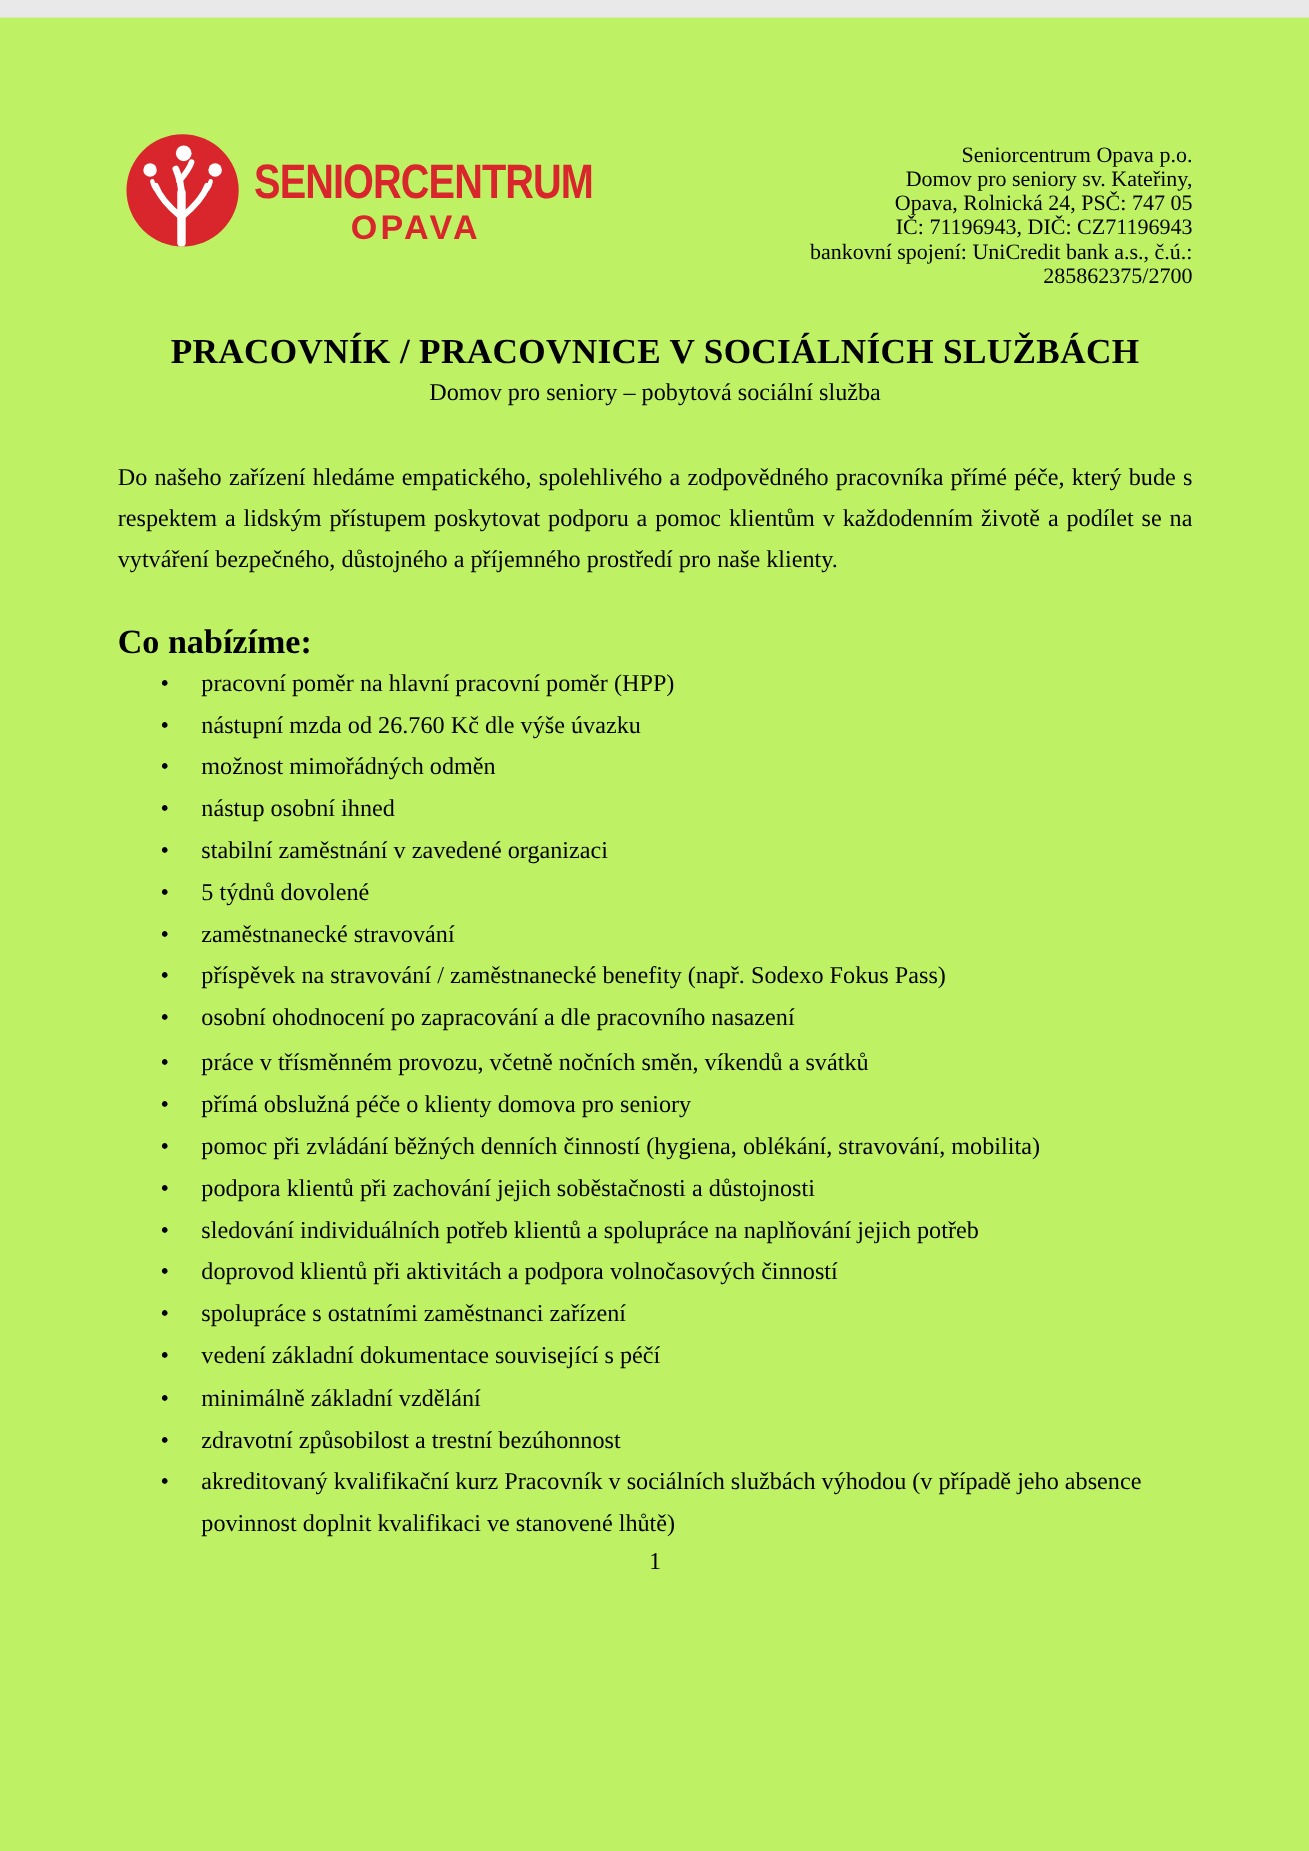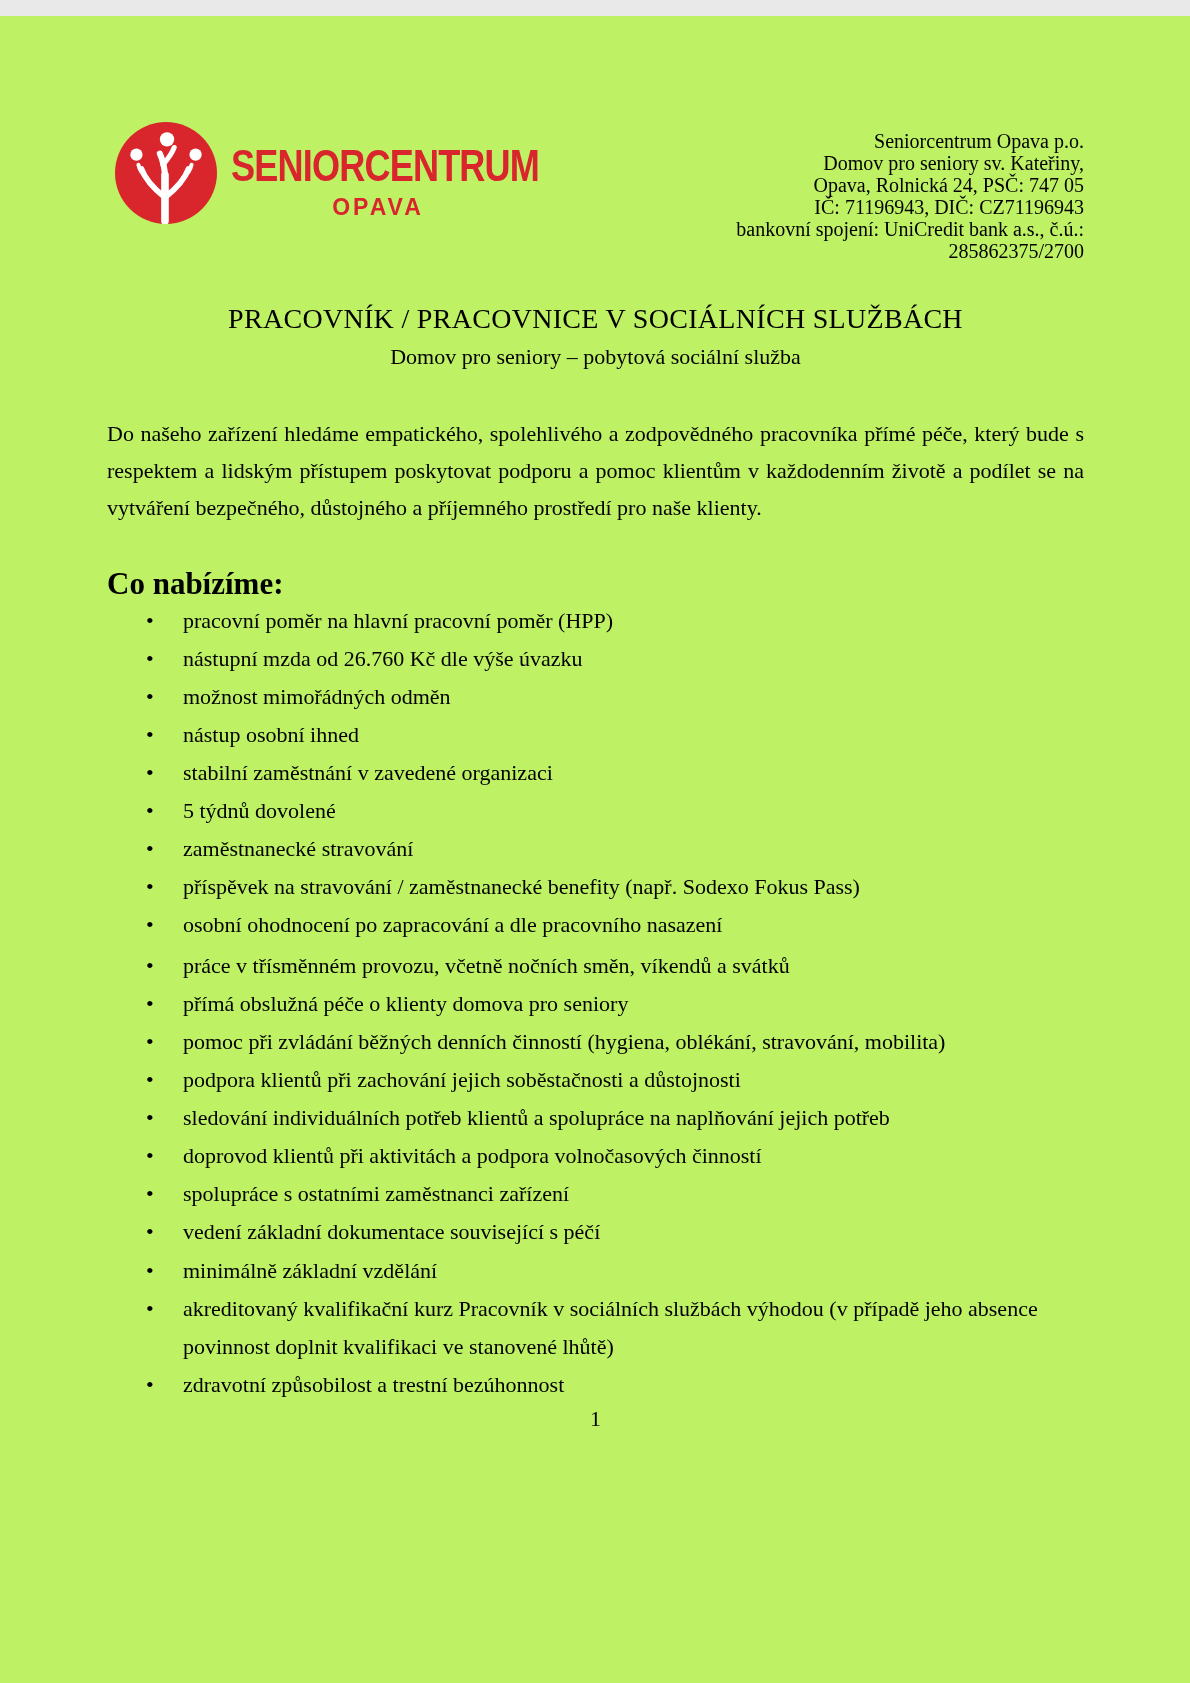--- a/index.html
+++ b/index.html
@@ -20,29 +20,29 @@
   }
   .logo-circle svg { position:absolute; inset:0; }
   .logo-textcol { display:flex; flex-direction:column; margin-top:22px; }
   .logo-wordmark {
     font-family:"Liberation Sans", sans-serif; font-weight:bold;
     font-size:44px; line-height:44px; color:#d8262c; letter-spacing:-1px;
     transform:scaleX(0.82); transform-origin:left center; white-space:nowrap;
   }
   .logo-city {
     font-family:"Liberation Sans", sans-serif; font-weight:bold;
-    font-size:23px; line-height:26px; color:#d8262c; letter-spacing:3px;
+    font-size:31px; line-height:26px; color:#d8262c; letter-spacing:3px;
     text-align:center; width:294px; margin-top:6px;
   }
   .contact { text-align:right; font-size:20px; line-height:22px; margin-top:8px; }
   .contact .b { font-weight:normal; }
   
   .content { padding:0 106px 0 107px; }
   .doc-title {
-    text-align:center; font-weight:normal; font-size:28px; line-height:30px;
+    text-align:center; font-weight:bold; font-size:32px; line-height:30px;
     margin-top:42px; letter-spacing:0.3px;
   }
   .doc-subtitle { text-align:center; font-size:22px; line-height:30px; margin-top:8px; }
   .intro {
     margin-top:43px; font-size:22px; line-height:37px; text-align:justify;
   }
   .sec-heading { font-weight:bold; font-size:31px; line-height:37px; margin-top:39px; }
   .sec-heading.s2 { margin-top:28px; }
   .sec-heading.s3 { margin-top:36px; }
   .blist { margin:0; padding:0; }
@@ -123,20 +123,20 @@
       <li class="li">pomoc při zvládání běžných denních činností (hygiena, oblékání, stravování, mobilita)</li>
       <li class="li">podpora klientů při zachování jejich soběstačnosti a důstojnosti</li>
       <li class="li">sledování individuálních potřeb klientů a spolupráce na naplňování jejich potřeb</li>
       <li class="li">doprovod klientů při aktivitách a podpora volnočasových činností</li>
       <li class="li">spolupráce s ostatními zaměstnanci zařízení</li>
       <li class="li">vedení základní dokumentace související s péčí</li>
     </ul>
 
     <ul class="blist m1">
       <li class="li">minimálně základní vzdělání</li>
+      <li class="li">zdravotní způsobilost a trestní bezúhonnost</li>
       <li class="li">akreditovaný kvalifikační kurz Pracovník v sociálních službách výhodou (v případě jeho absence povinnost doplnit kvalifikaci ve stanovené lhůtě)</li>
-      <li class="li">zdravotní způsobilost a trestní bezúhonnost</li>
     </ul>
 
     <div class="page-footer">1</div>
   </div>
 
 </div>
 
 </body></html>

